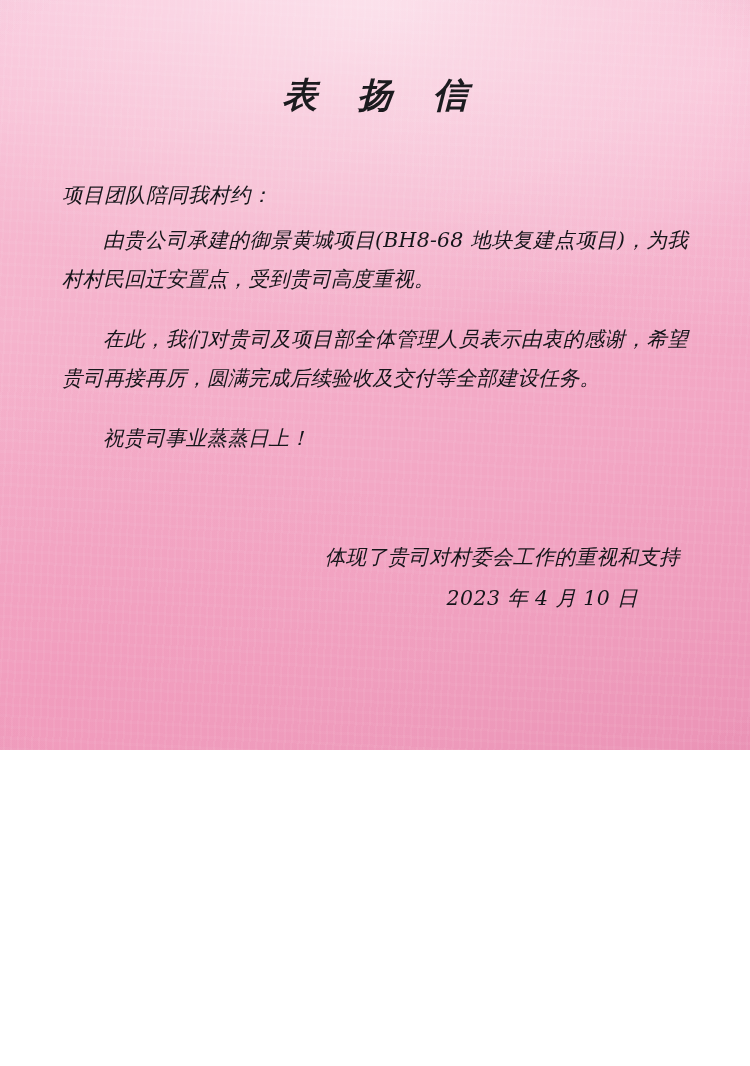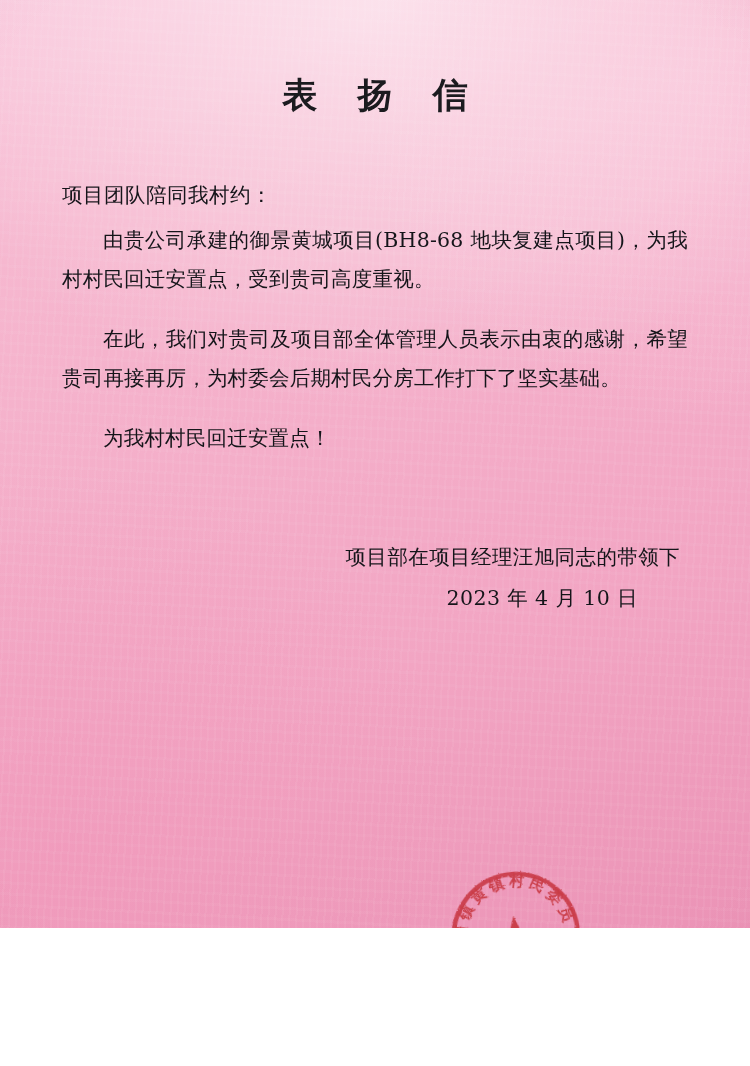--- a/index.html
+++ b/index.html
@@ -10,28 +10,29 @@
     width: 750px;
     height: 1066px;
     overflow: hidden;
     font-family: "DejaVu Serif", "Liberation Serif", serif;
   }
 
   
   .page {
     position: relative;
     width: 750px;
-    height: 928px;
+    height: 750px;
     background:
       radial-gradient(ellipse 120% 80% at 50% 0%, rgba(255,255,255,0.55) 0%, rgba(255,255,255,0.0) 55%),
       radial-gradient(ellipse 90% 70% at 8% 92%, rgba(240,150,185,0.55) 0%, rgba(240,150,185,0) 60%),
       radial-gradient(ellipse 80% 60% at 95% 10%, rgba(250,200,220,0.75) 0%, rgba(250,200,220,0) 60%),
       linear-gradient(160deg, #f9c6db 0%, #f6b7cf 22%, #f4aec9 45%, #f2a5c3 68%, #eb93b6 100%);
     box-sizing: border-box;
     overflow: hidden;
+    font-style: italic;
   }
   
   .page::before {
     content: "";
     position: absolute;
     inset: 0;
     background:
       repeating-linear-gradient(93deg, rgba(255,255,255,0.05) 0px, rgba(255,255,255,0.05) 2px, rgba(0,0,0,0.0) 2px, rgba(0,0,0,0.0) 7px),
       repeating-linear-gradient(3deg, rgba(255,255,255,0.035) 0px, rgba(255,255,255,0.035) 3px, rgba(0,0,0,0.0) 3px, rgba(0,0,0,0.0) 11px);
     pointer-events: none;
@@ -126,25 +127,25 @@
 
 <div class="page">
 
   <div class="content">
 
     <h1 class="title">表 扬 信</h1>
 
     <div class="salutation">项目团队陪同我村约：</div>
 
     <p class="para">由贵公司承建的御景黄城项目(BH8-68 地块复建点项目)，为我村村民回迁安置点，受到贵司高度重视。</p>
-    <p class="para">在此，我们对贵司及项目部全体管理人员表示由衷的感谢，希望贵司再接再厉，为村委会后期村民分房工作打下了坚实基础。</p>
-    <p class="para closing">为我村村民回迁安置点！</p>
+    <p class="para">在此，我们对贵司及项目部全体管理人员表示由衷的感谢，希望贵司再接再厉，圆满完成后续验收及交付等全部建设任务。</p>
+    <p class="para closing">祝贵司事业蒸蒸日上！</p>
 
     <div class="signature">
-      <div class="sign-line1">项目部在项目经理汪旭同志的带领下</div>
+      <div class="sign-line1">体现了贵司对村委会工作的重视和支持</div>
       <div class="sign-line2">2023 年 4 月 10 日</div>
     </div>
 
   </div>
 
   <div class="seal">
     <svg width="152" height="152" viewBox="0 0 152 152" xmlns="http://www.w3.org/2000/svg">
       <defs>
         <path id="sealArc" d="M 26,76 A 50,50 0 0 1 126,76" fill="none"></path>
         <filter id="rough" x="-20%" y="-20%" width="140%" height="140%">

